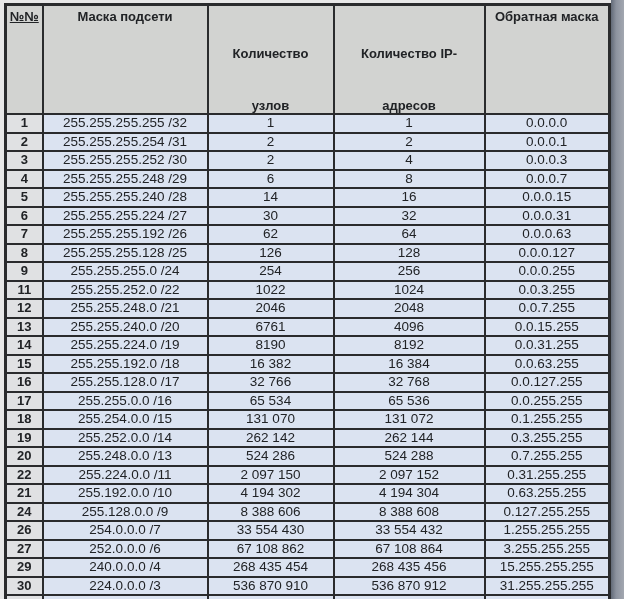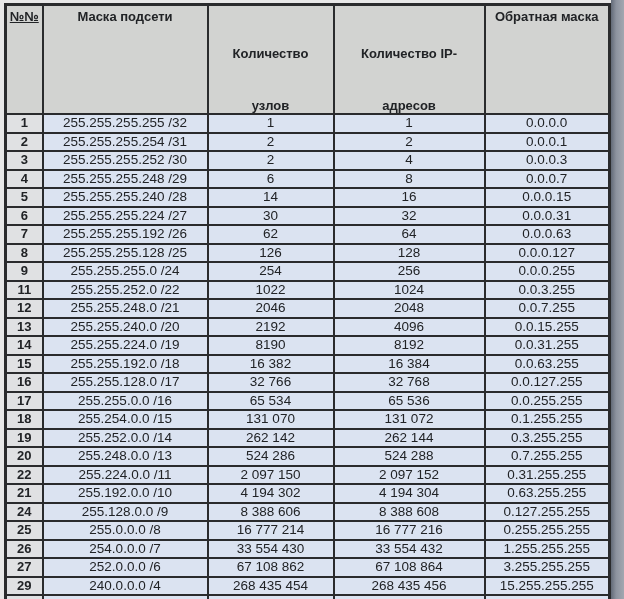--- a/index.html
+++ b/index.html
@@ -169,21 +169,21 @@
     <td class="num">12</td>
     <td class="data">255.255.248.0 /21</td>
     <td class="data">2046</td>
     <td class="data">2048</td>
     <td class="data">0.0.7.255</td>
   </tr>
 
   <tr>
     <td class="num">13</td>
     <td class="data">255.255.240.0 /20</td>
-    <td class="data">2192</td>
+    <td class="data">6761</td>
     <td class="data">4096</td>
     <td class="data">0.0.15.255</td>
   </tr>
 
   <tr>
     <td class="num">14</td>
     <td class="data">255.255.224.0 /19</td>
     <td class="data">8190</td>
     <td class="data">8192</td>
     <td class="data">0.0.31.255</td>
@@ -255,27 +255,20 @@
   </tr>
 
   <tr>
     <td class="num">24</td>
     <td class="data">255.128.0.0 /9</td>
     <td class="data">8 388 606</td>
     <td class="data">8 388 608</td>
     <td class="data">0.127.255.255</td>
   </tr>
 
-  <tr>
-    <td class="num">25</td>
-    <td class="data">255.0.0.0 /8</td>
-    <td class="data">16 777 214</td>
-    <td class="data">16 777 216</td>
-    <td class="data">0.255.255.255</td>
-  </tr>
 
   <tr>
     <td class="num">26</td>
     <td class="data">254.0.0.0 /7</td>
     <td class="data">33 554 430</td>
     <td class="data">33 554 432</td>
     <td class="data">1.255.255.255</td>
   </tr>
 
   <tr>

